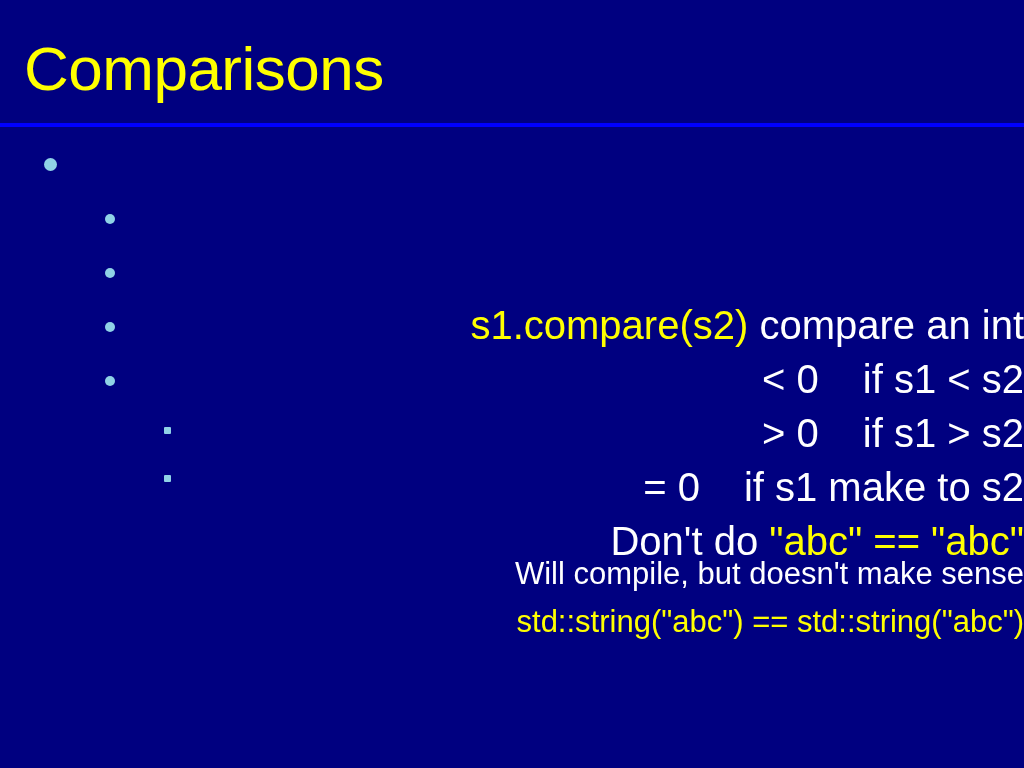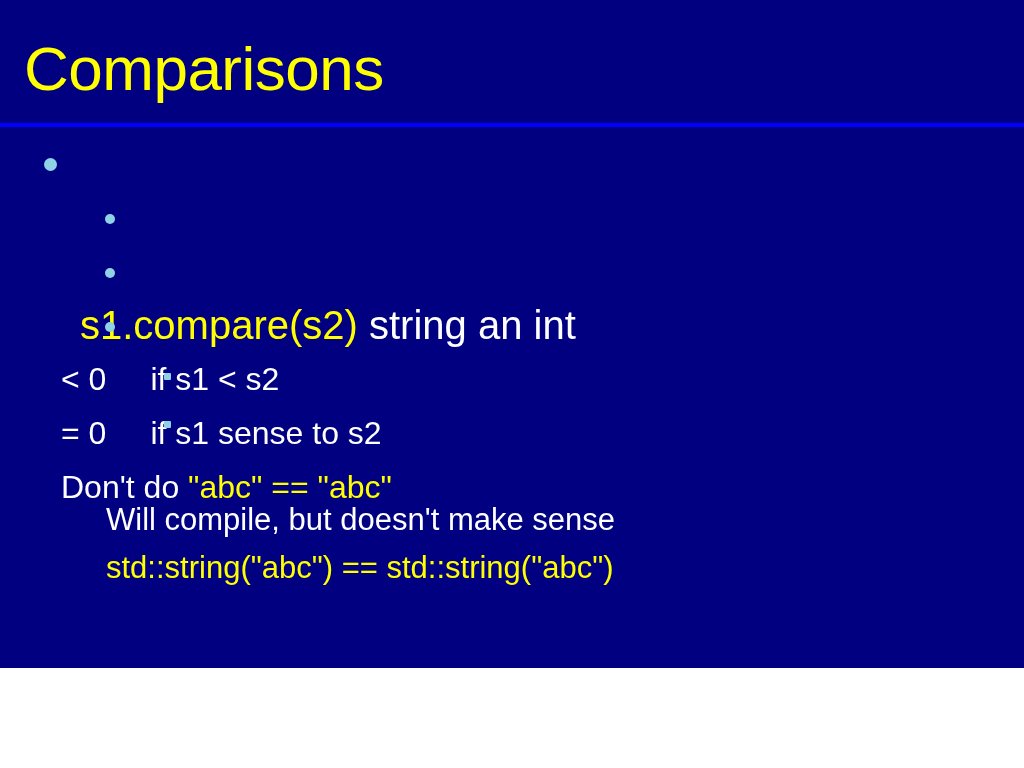--- a/index.html
+++ b/index.html
@@ -11,23 +11,24 @@
     width: 1024px;
     height: 768px;
     overflow: hidden;
     font-family: "Liberation Sans", sans-serif;
     -webkit-font-smoothing: antialiased;
   }
 
   #slide {
     position: relative;
     width: 1024px;
-    height: 668px;
+    height: 768px;
     background: #000080;
     box-sizing: border-box;
+    text-align: right;
   }
 
   
   #title-area {
     position: absolute;
     left: 0;
     top: 0;
     width: 1024px;
     height: 128px;
   }
@@ -104,21 +105,21 @@
     line-height: 54px;
   }
   .lvl2 > .bullet-mark {
     left: 105px;
     top: 24px;
     width: 10px;
     height: 10px;
   }
   .lvl2 > .bullet-text {
     padding-left: 61px;
-    font-size: 32px;
+    font-size: 40px;
     line-height: 54px;
   }
 
   
   .lvl3 {
     height: 48px;
     font-size: 31px;
     line-height: 48px;
   }
   .lvl3 > .bullet-mark {
@@ -152,32 +153,36 @@
 
   <div id="title-area">
     <h1 id="slide-title">Comparisons</h1>
     <div id="title-rule"></div>
   </div>
 
   <div id="body-area">
 
     <div class="bullet-row lvl1">
       <span class="bullet-mark"></span>
-      <span class="bullet-text"><span class="hl">s1.compare(s2)</span><span class="plain"> string an int</span></span>
+      <span class="bullet-text"><span class="hl">s1.compare(s2)</span><span class="plain"> compare an int</span></span>
     </div>
 
     <div class="bullet-row lvl2">
       <span class="bullet-mark"></span>
       <span class="bullet-text"><span class="plain">&lt; 0</span><span class="tabgap"></span><span class="plain">if s1 &lt; s2</span></span>
     </div>
 
-
-    <div class="bullet-row lvl2">
-      <span class="bullet-mark"></span>
-      <span class="bullet-text"><span class="plain">= 0</span><span class="tabgap"></span><span class="plain">if s1 sense to s2</span></span>
+    <div class="bullet-row lvl2">
+      <span class="bullet-mark"></span>
+      <span class="bullet-text"><span class="plain">&gt; 0</span><span class="tabgap"></span><span class="plain">if s1 &gt; s2</span></span>
+    </div>
+
+    <div class="bullet-row lvl2">
+      <span class="bullet-mark"></span>
+      <span class="bullet-text"><span class="plain">= 0</span><span class="tabgap"></span><span class="plain">if s1 make to s2</span></span>
     </div>
 
 
 
     <div class="bullet-row lvl2">
       <span class="bullet-mark"></span>
       <span class="bullet-text"><span class="plain">Don't do </span><span class="hl">"abc" == "abc"</span></span>
     </div>
 
     <div class="bullet-row lvl3">

